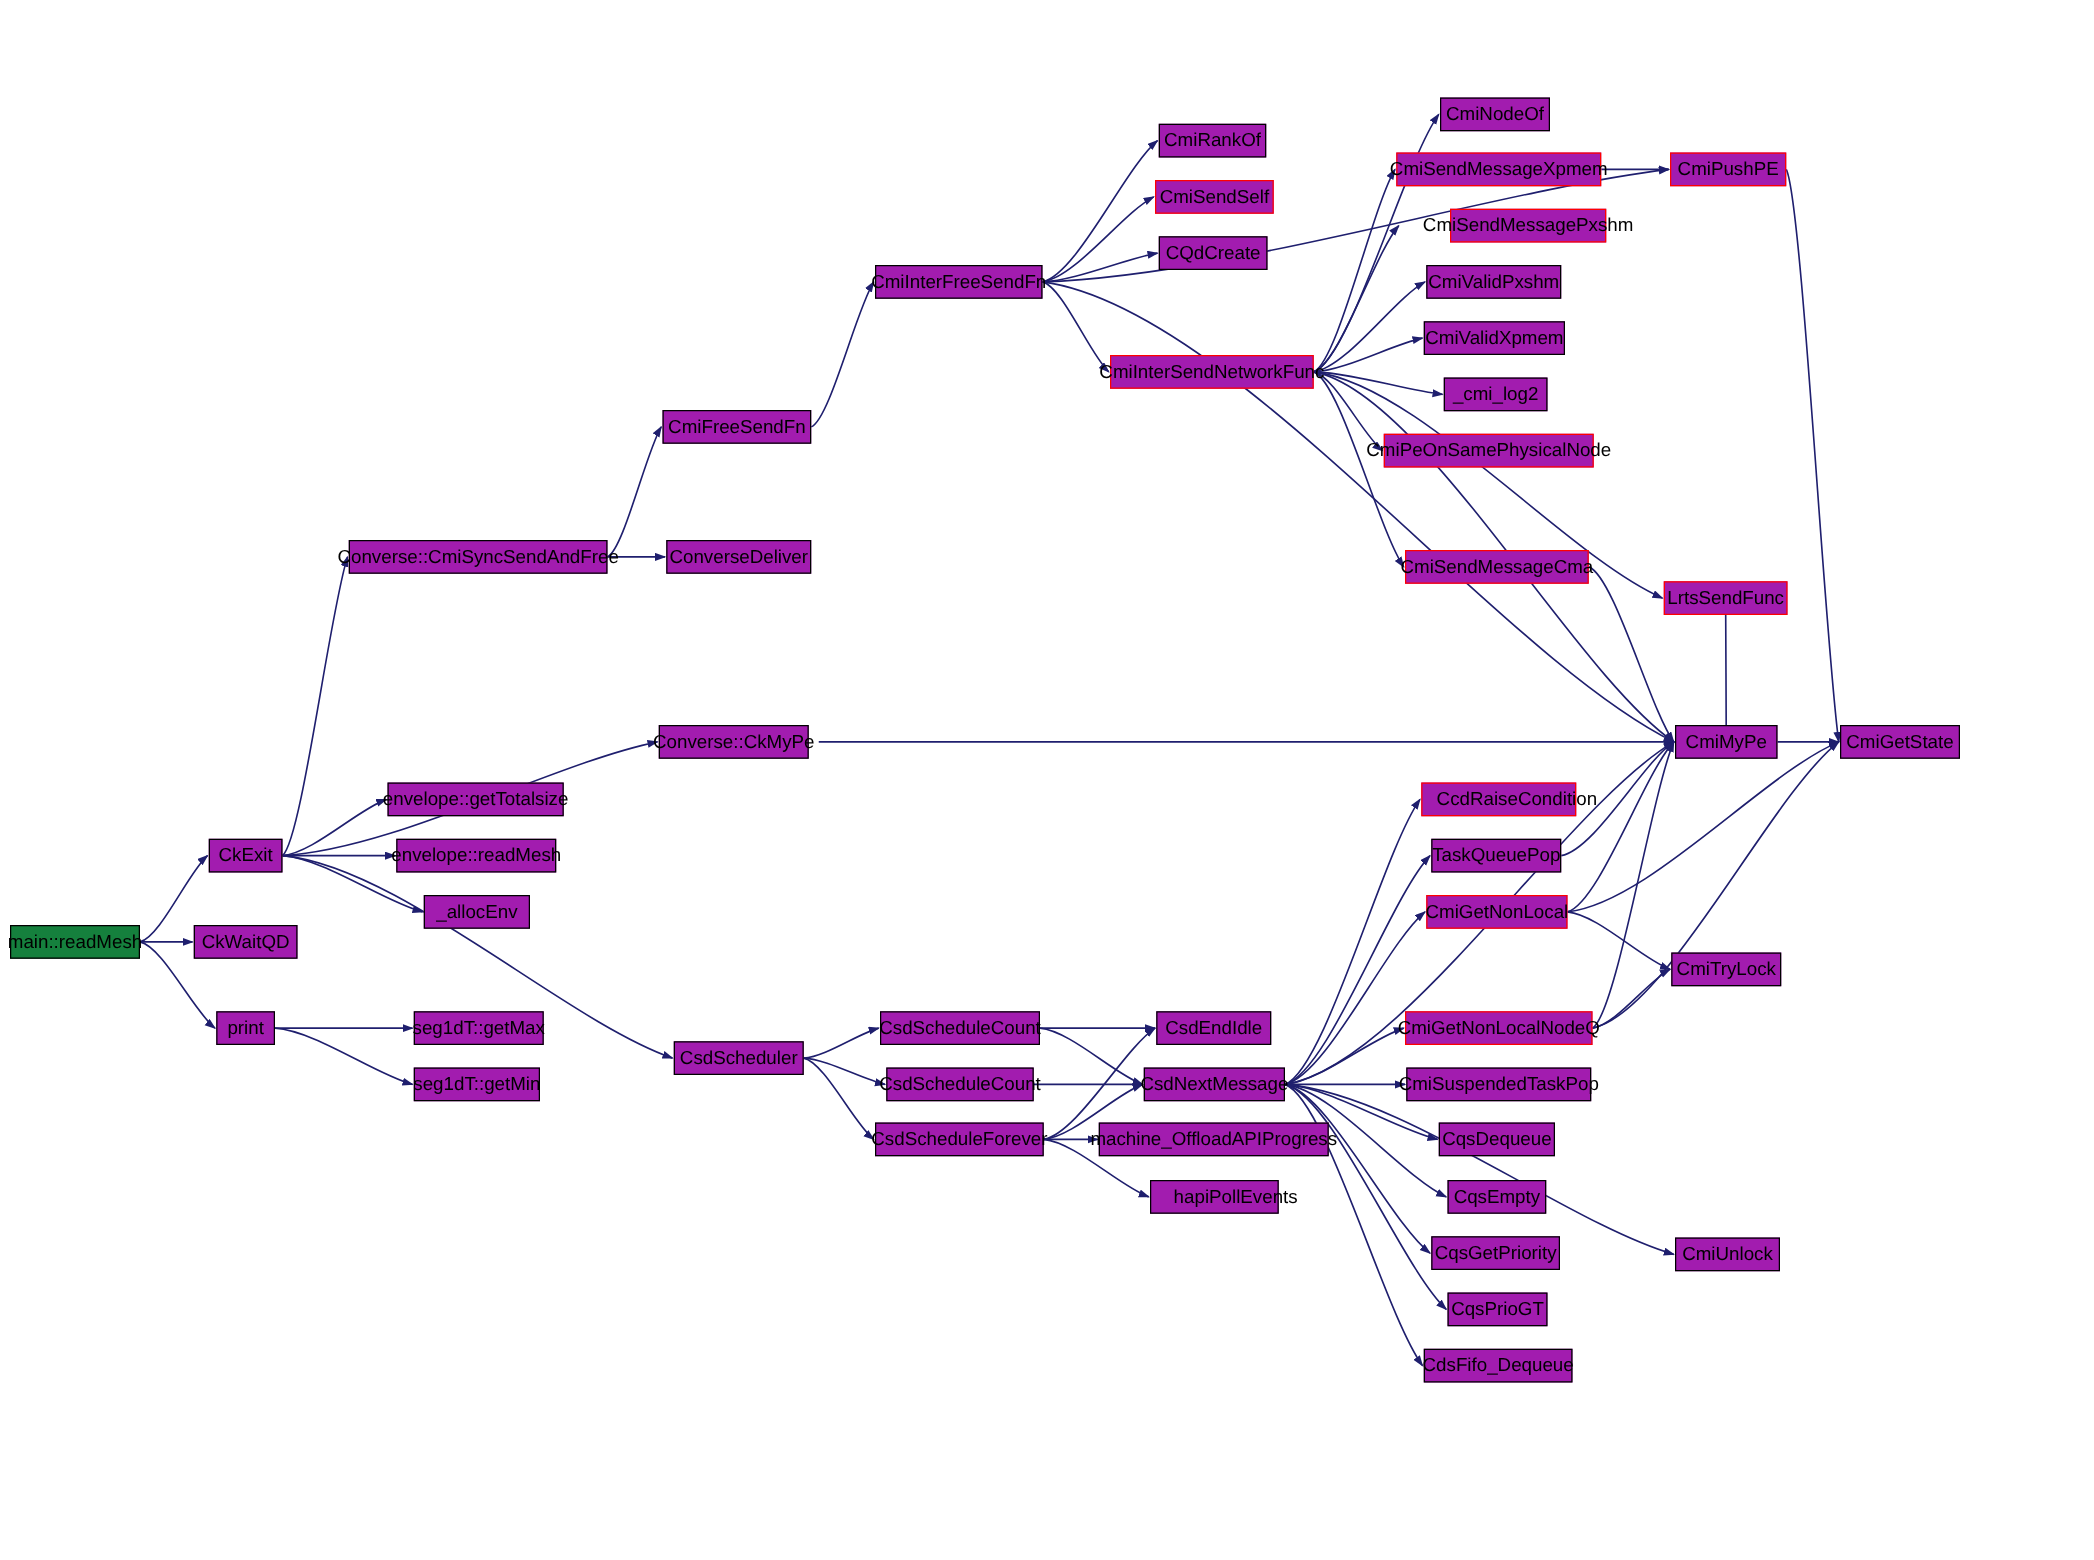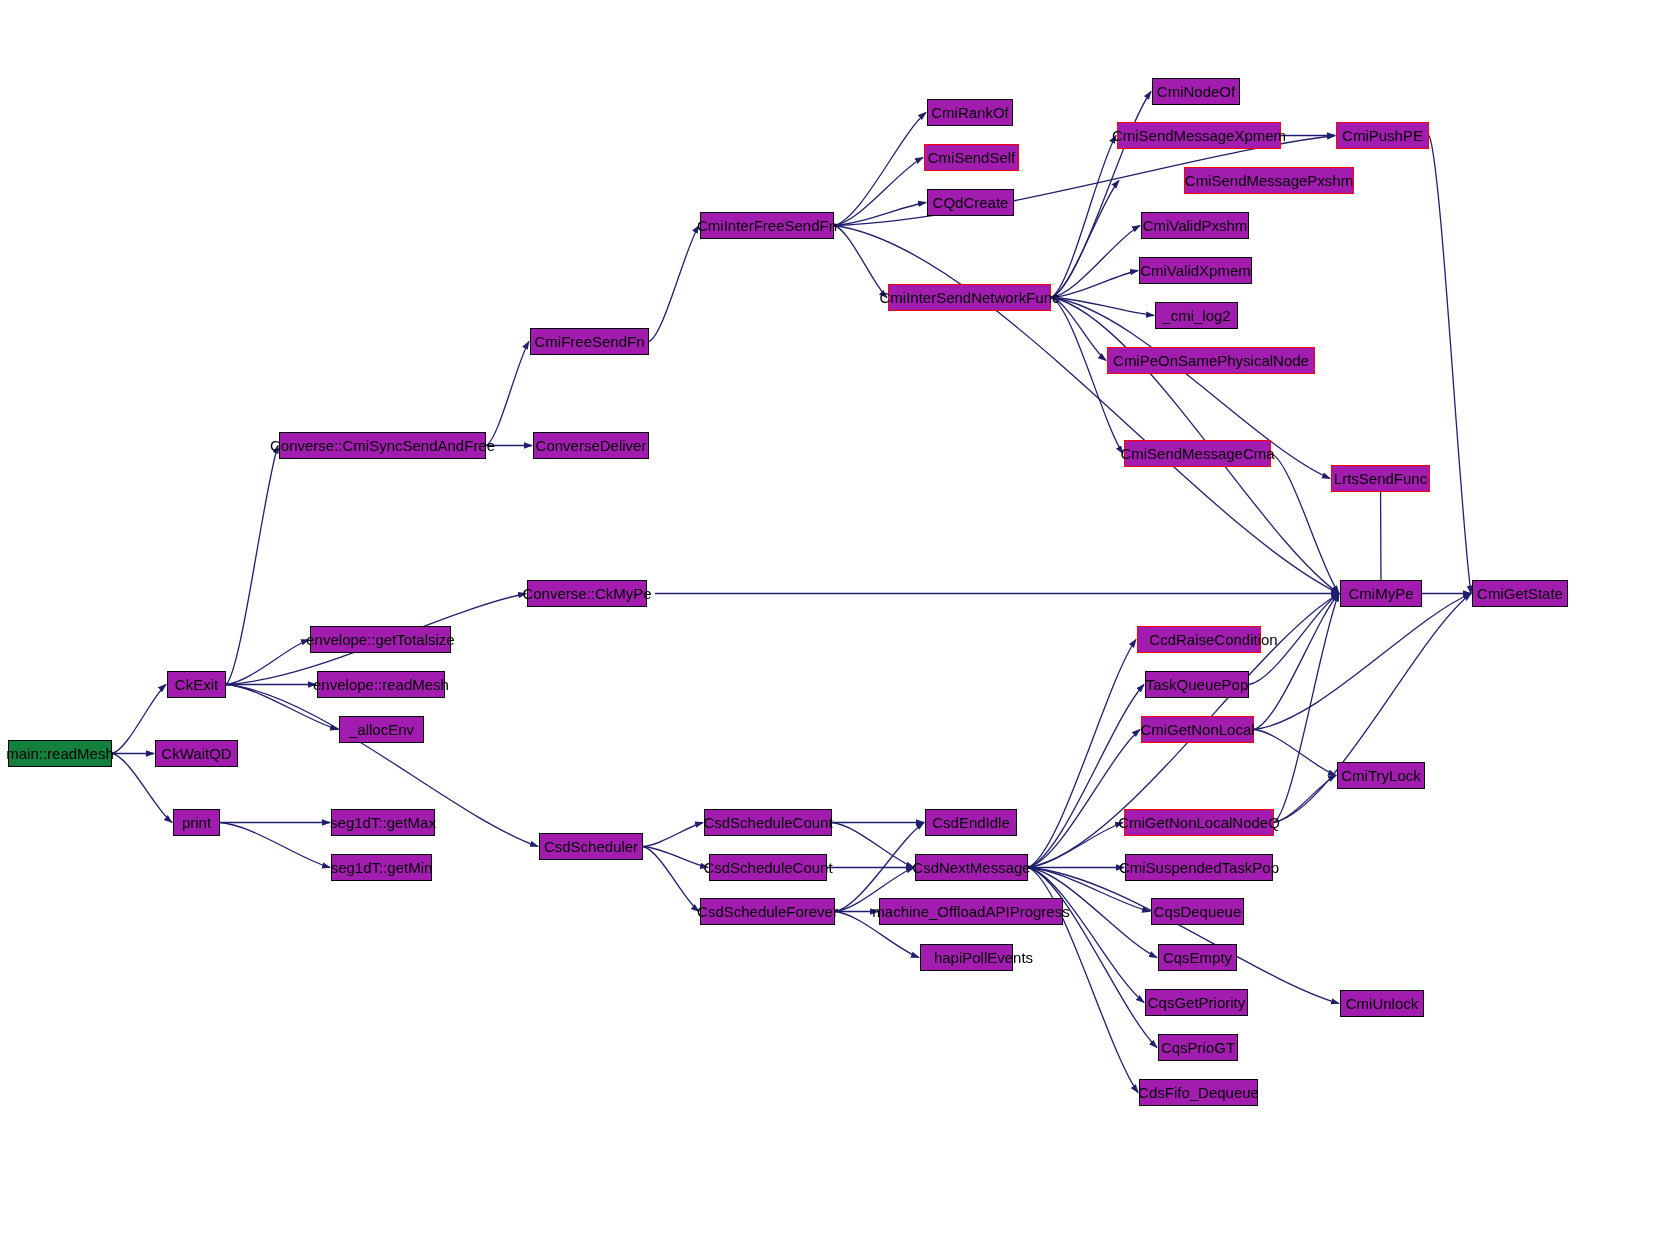--- a/index.html
+++ b/index.html
@@ -121,33 +121,33 @@
       <div class="node" style="left: 533px; top: 432px; width: 116px;">ConverseDeliver</div>
       <div class="node" style="left: 530px; top: 328px; width: 119px;">CmiFreeSendFn</div>
       <div class="node" style="left: 527px; top: 580px; width: 120px;">Converse::CkMyPe</div>
       <div class="node" style="left: 539px; top: 833px; width: 104px;">CsdScheduler</div>
       <div class="node" style="left: 704px; top: 809px; width: 128px;">CsdScheduleCount</div>
       <div class="node" style="left: 709px; top: 854px; width: 118px;">CsdScheduleCount</div>
       <div class="node" style="left: 700px; top: 898px; width: 135px;">CsdScheduleForever</div>
       <div class="node" style="left: 925px; top: 809px; width: 92px;">CsdEndIdle</div>
       <div class="node" style="left: 915px; top: 854px; width: 113px;">CsdNextMessage</div>
       <div class="node" style="left: 879px; top: 898px; width: 184px;">machine_OffloadAPIProgress</div>
-      <div class="node" style="left: 920px; top: 944px; width: 93px; padding-left: 41px;">hapiPollEvents</div>
+      <div class="node" style="left: 920px; top: 944px; width: 103px; padding-left: 41px;">hapiPollEvents</div>
       <div class="node" style="left: 700px; top: 212px; width: 134px;">CmiInterFreeSendFn</div>
       <div class="node" style="left: 927px; top: 99px; width: 86px;">CmiRankOf</div>
       <div class="node red" style="left: 924px; top: 144px; width: 95px;">CmiSendSelf</div>
       <div class="node" style="left: 927px; top: 189px; width: 87px;">CQdCreate</div>
       <div class="node red" style="left: 888px; top: 284px; width: 163px;">CmiInterSendNetworkFunc</div>
       <div class="node" style="left: 1152px; top: 78px; width: 88px;">CmiNodeOf</div>
       <div class="node red" style="left: 1117px; top: 122px; width: 164px;">CmiSendMessageXpmem</div>
-      <div class="node red" style="left: 1184px; top: 167px; width: 170px;">CmiSendMessagePxshm</div>
+      <div class="node red" style="left: 1160px; top: 167px; width: 125px;">CmiSendMessagePxshm</div>
       <div class="node" style="left: 1141px; top: 212px; width: 108px;">CmiValidPxshm</div>
       <div class="node" style="left: 1139px; top: 257px; width: 113px;">CmiValidXpmem</div>
       <div class="node" style="left: 1155px; top: 302px; width: 83px;">_cmi_log2</div>
-      <div class="node red" style="left: 1107px; top: 347px; width: 208px;">CmiPeOnSamePhysicalNode</div>
+      <div class="node red" style="left: 1107px; top: 347px; width: 168px;">CmiPeOnSamePhysicalNode</div>
       <div class="node red" style="left: 1124px; top: 440px; width: 147px;">CmiSendMessageCma</div>
       <div class="node red" style="left: 1336px; top: 122px; width: 93px;">CmiPushPE</div>
       <div class="node red" style="left: 1331px; top: 465px; width: 99px;">LrtsSendFunc</div>
       <div class="node" style="left: 1340px; top: 580px; width: 82px;">CmiMyPe</div>
       <div class="node" style="left: 1472px; top: 580px; width: 96px;">CmiGetState</div>
       <div class="node red" style="left: 1137px; top: 626px; width: 124px; padding-left: 36px;">CcdRaiseCondition</div>
       <div class="node" style="left: 1145px; top: 671px; width: 104px;">TaskQueuePop</div>
       <div class="node red" style="left: 1141px; top: 716px; width: 113px;">CmiGetNonLocal</div>
       <div class="node" style="left: 1337px; top: 762px; width: 88px;">CmiTryLock</div>
       <div class="node red" style="left: 1124px; top: 809px; width: 150px;">CmiGetNonLocalNodeQ</div>

